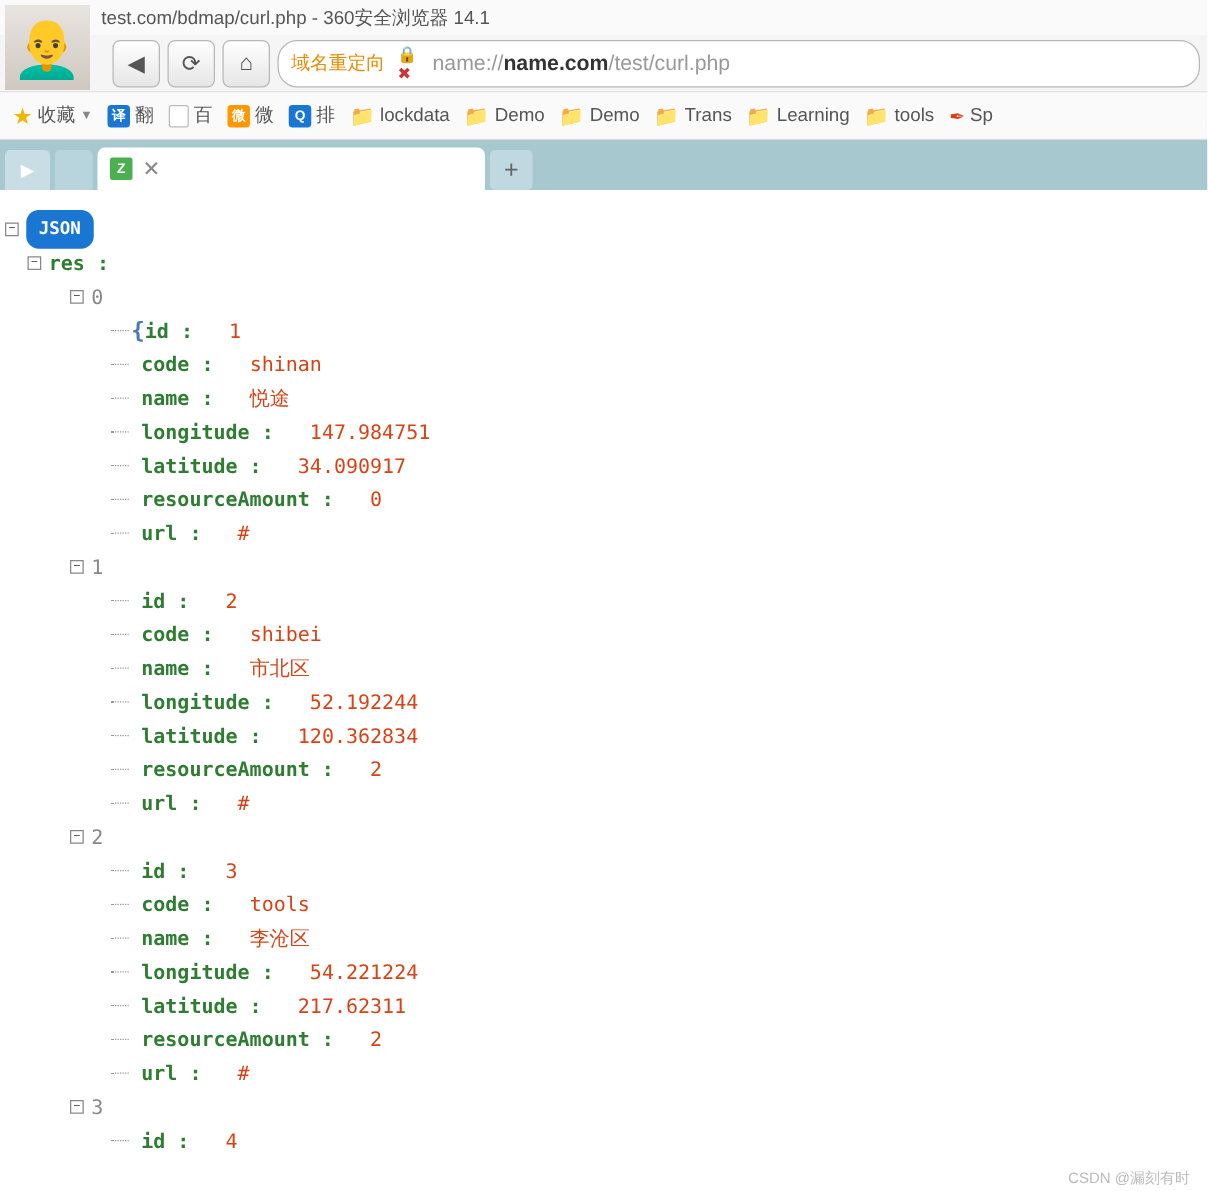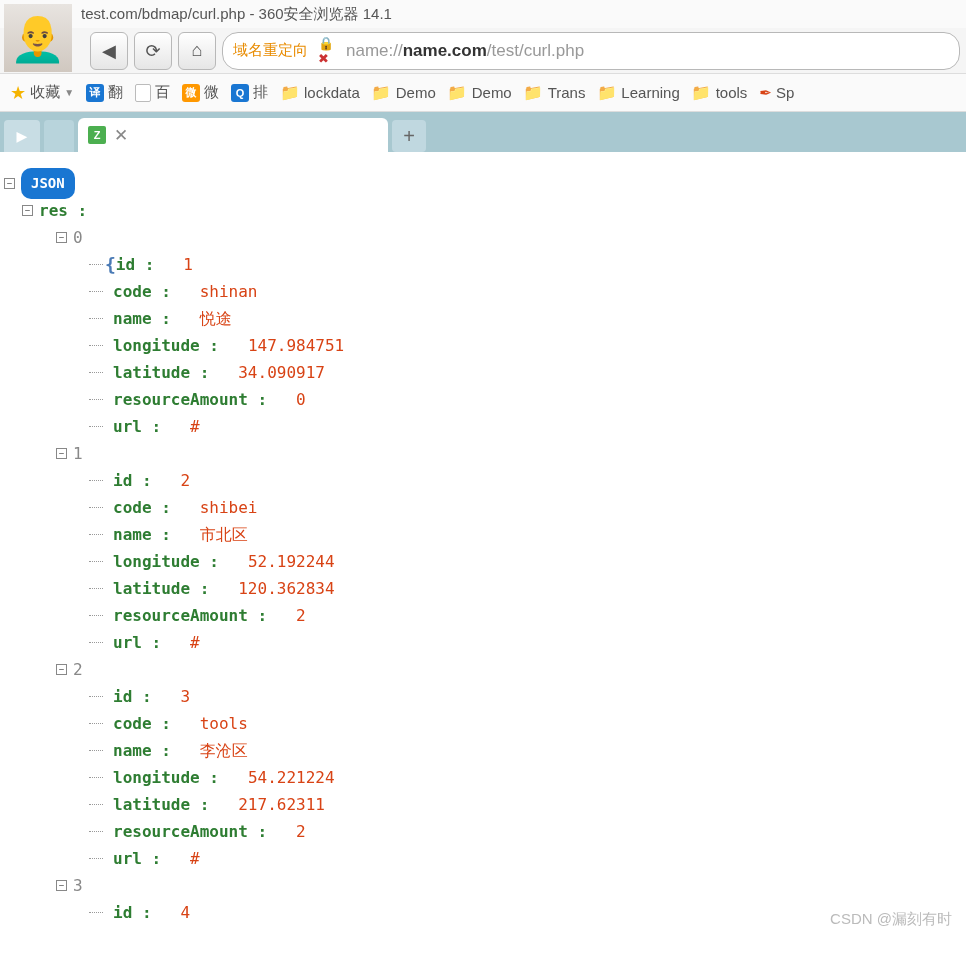--- a/index.html
+++ b/index.html
@@ -35,21 +35,21 @@
 .tree-line { display:flex; align-items:center; height:27px; line-height:27px; }
 .pad { display:inline-block; }
 .toggle { width:11px; height:11px; border:1px solid #888; background:#fff; display:inline-flex; align-items:center; justify-content:center; font-size:9px; color:#555; margin-right:6px; cursor:pointer; line-height:9px; }
 .dash { width:14px; height:1px; border-top:1px dotted #999; display:inline-block; vertical-align:middle; margin-right:2px; }
 .json-badge { background:#1976d2; color:#fff; padding:2px 10px; border-radius:10px; font-weight:bold; font-size:14px; }
 .key { color:#2e7d32; font-weight:bold; }
 .idx { color:#888; }
 .val { color:#d84315; }
 .brace { color:#4a7ab5; font-size:18px; font-weight:bold; }
 .prop-row { padding-left: 3px; }
-.watermark { position:absolute; right:14px; bottom:24px; color:#bbb; font-size:15px; font-family:Arial; }
+.watermark { position:absolute; right:14px; bottom:2px; color:#bbb; font-size:12px; font-family:Arial; }
 </style>
 </head>
 <body>
 
 <div class="avatar">👨‍🦲</div>
 
 <div class="titlebar">
   <span>test.com/bdmap/curl.php - 360安全浏览器 14.1</span>
 </div>
 

